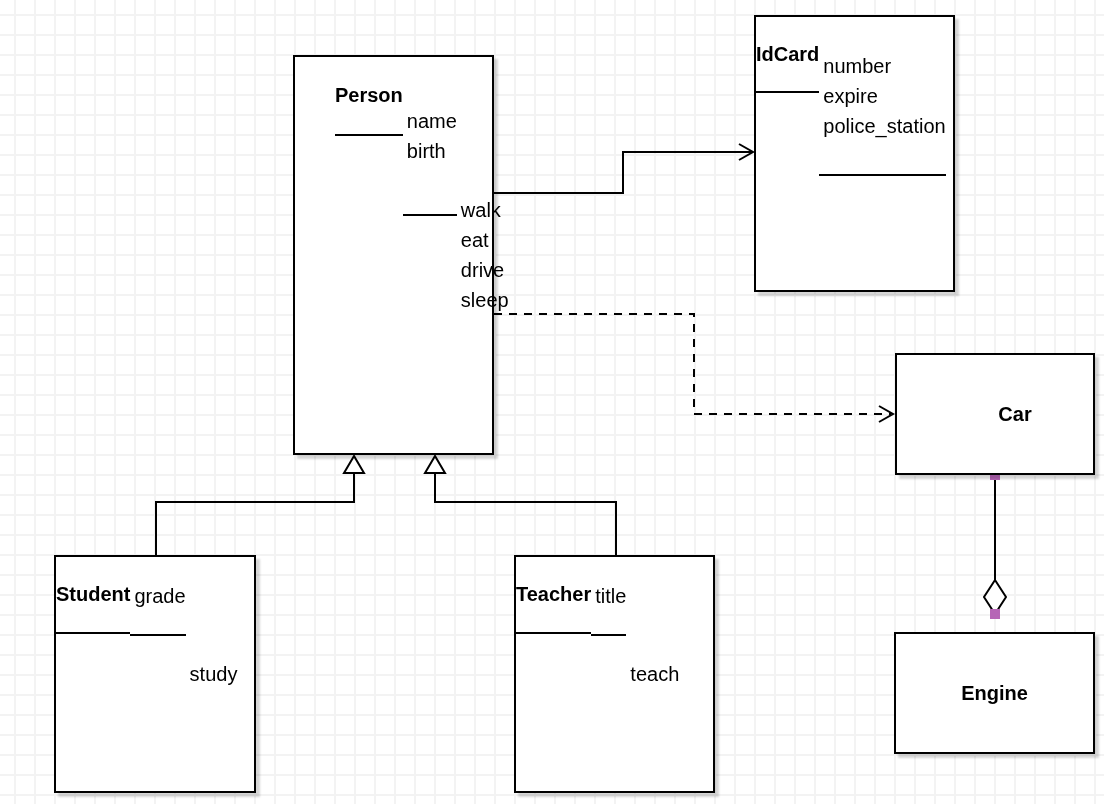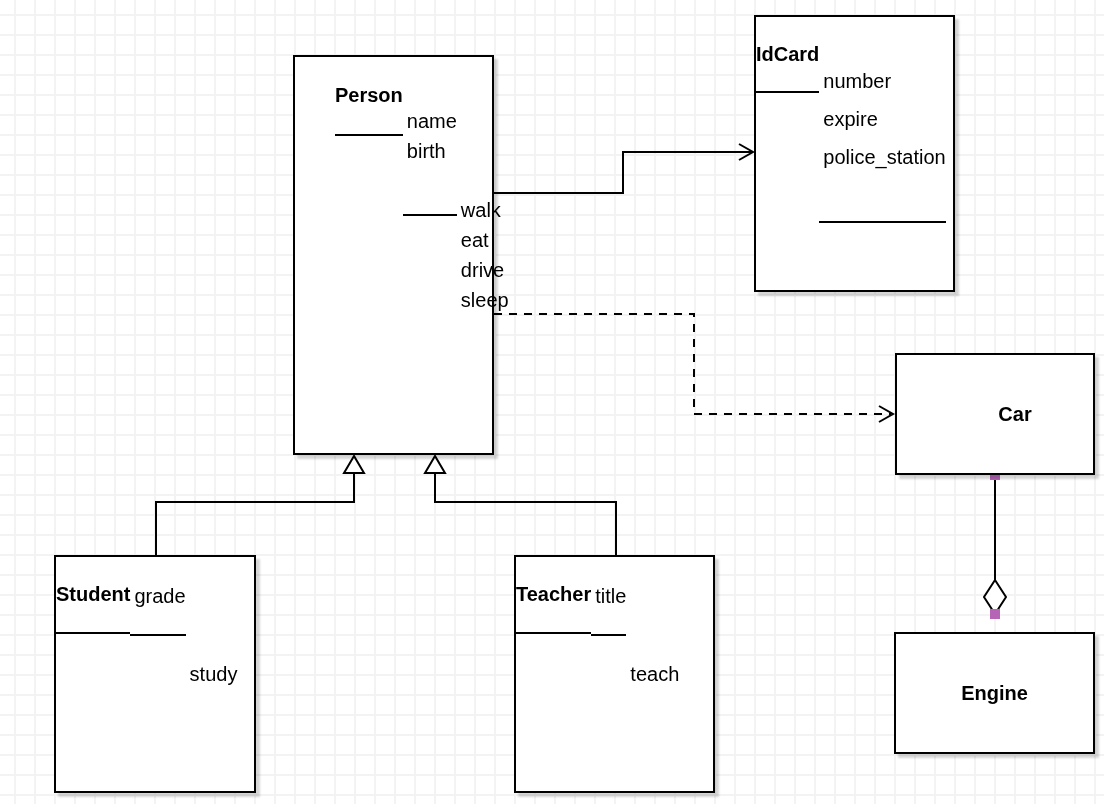--- a/index.html
+++ b/index.html
@@ -117,21 +117,21 @@
     <div class="sec members-sec grow">
       <div class="member">walk</div>
       <div class="member">eat</div>
       <div class="member">drive</div>
       <div class="member">sleep</div>
     </div>
   </div>
 
   <div class="uml-class" style="left:754px; top:15px; width:201px; height:277px;">
     <div class="sec title-sec" style="height:76px;">IdCard</div>
-    <div class="sec members-sec" style="height:206px;gap:8px;">
+    <div class="sec members-sec" style="height:159px;">
       <div class="member">number</div>
       <div class="member">expire</div>
       <div class="member">police_station</div>
     </div>
     <div class="sec grow"></div>
   </div>
 
   <div class="uml-class" style="left:895px; top:353px; width:200px; height:122px;padding-left:40px;">
     <div class="sec title-sec grow">Car</div>
   </div>

